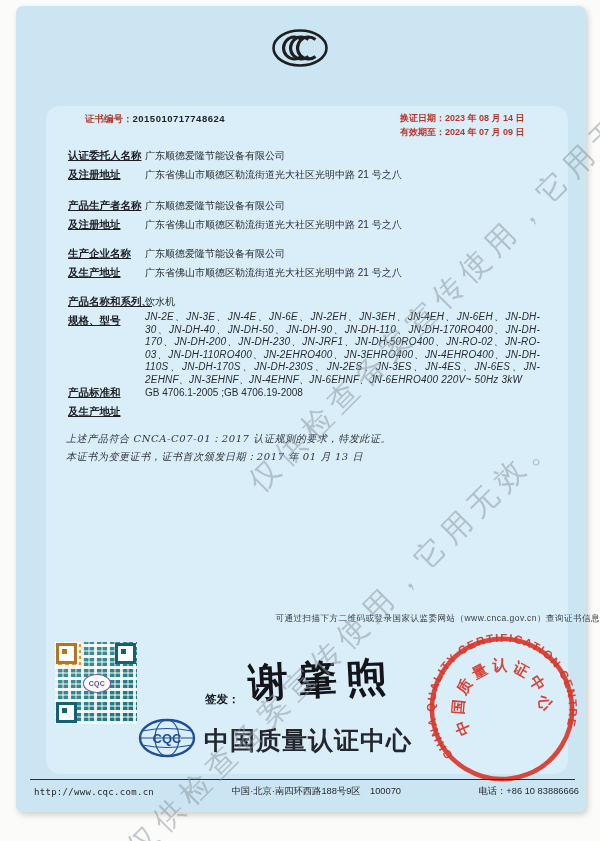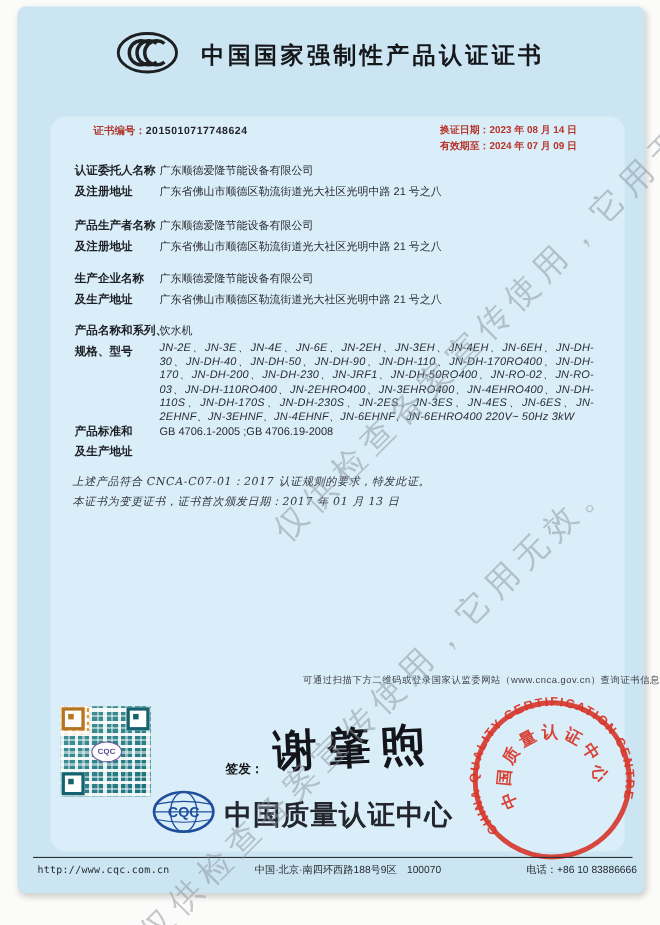--- a/index.html
+++ b/index.html
@@ -34,21 +34,21 @@
   .meta-left .lbl{color:#b03a2e;}
   .meta-left .num{color:#23242a;letter-spacing:.5px;}
   .meta-right{
     position:absolute;left:400px;top:111px;font-size:9px;font-weight:bold;
     color:#b8342a;line-height:14px;white-space:nowrap;
   }
   
   .field{position:absolute;left:68px;width:484px;}
   .field .labels{
     position:absolute;left:0;top:0;width:84px;
-    font-size:10.5px;font-weight:bold;color:#1d1f24;line-height:19px;
+    font-size:10.5px;font-weight:bold;color:#1d1f24;line-height:19px;text-decoration:underline;
   }
   .field .vals{
     position:absolute;left:77px;top:0;width:395px;
     font-size:10px;color:#2a2c31;line-height:19px;
   }
   .field .vals .models{
     font-size:10px;line-height:12.5px;text-align:justify;letter-spacing:.2px;font-style:italic;
   }
   
   .statement{
@@ -135,21 +135,20 @@
 
 <div class="header">
   <span class="ccc-logo">
     <svg width="58" height="40" viewBox="-29 -20 58 40">
       <ellipse cx="0" cy="0" rx="26.5" ry="17.5" fill="none" stroke="#1d1f23" stroke-width="2.6"></ellipse>
       <path d="M 1.5 -8.5 A 11 11 0 1 0 1.5 8.5" fill="none" stroke="#1d1f23" stroke-width="3.1"></path>
       <path d="M 8.5 -8.5 A 11 11 0 1 0 8.5 8.5" fill="none" stroke="#1d1f23" stroke-width="3.1"></path>
       <path d="M 15.5 -8.5 A 11 11 0 1 0 15.5 8.5" fill="none" stroke="#1d1f23" stroke-width="3.1"></path>
     </svg>
   </span>
-  <span class="title">中国国家强制性产品认证证书</span>
 </div>
 
 <div class="meta-left">
   <span class="lbl">证书编号：</span><span class="num">2015010717748624</span>
 </div>
 <div class="meta-right">
   <div><span>换证日期：</span><span>2023 年 08 月 14 日</span></div>
   <div><span>有效期至：</span><span>2024 年 07 月 09 日</span></div>
 </div>
 

